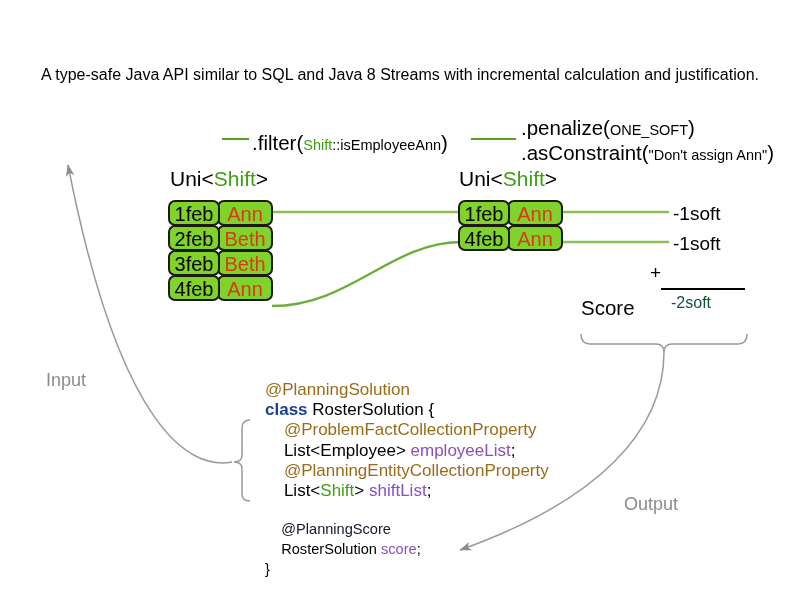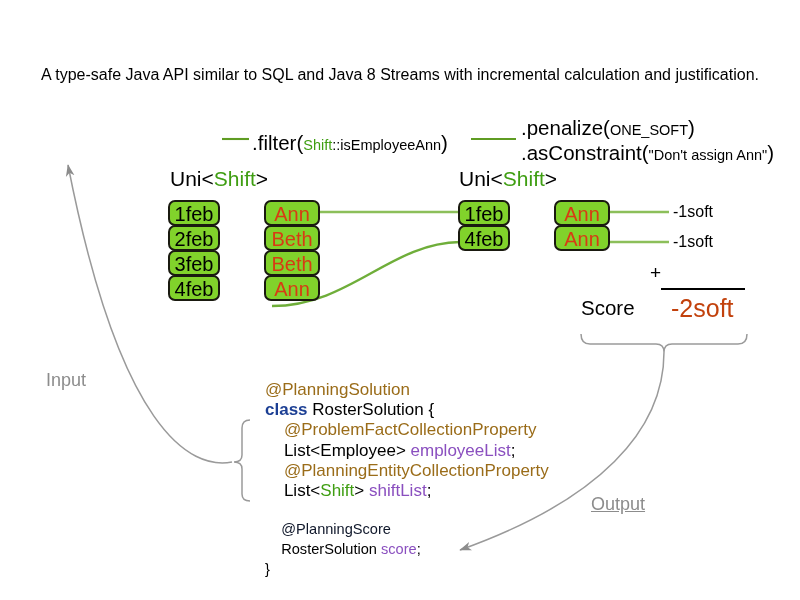--- a/index.html
+++ b/index.html
@@ -114,29 +114,28 @@
     color: #000000;
     margin-right: -3px;
     position: relative;
     z-index: 2;
   }
   .cell-name {
     width: 56px;
     color: #d83b14;
     position: relative;
     z-index: 1;
-    margin-left: 47px;
   }
   .facts-left  { left: 168px; top: 200px; }
   .facts-right { left: 458px; top: 200px; }
 
   
   .softlbl {
     position: absolute;
-    font-size: 16px;
+    font-size: 19px;
     color: #000;
     white-space: nowrap;
   }
   .soft-1 { left: 673px; top: 203px; }
   .soft-2 { left: 673px; top: 233px; }
 
   
   .plus-sign {
     position: absolute;
     left: 650px;
@@ -149,22 +148,22 @@
     left: 661px;
     top: 288px;
     width: 84px;
     height: 1.6px;
     background: #000;
   }
   .total {
     position: absolute;
     left: 671px;
     top: 294px;
-    font-size: 25px;
-    color: #c2410c;
+    font-size: 16px;
+    color: #14532d;
     white-space: nowrap;
   }
   .scorelbl {
     position: absolute;
     left: 581px;
     top: 296px;
     font-size: 20.5px;
     color: #000;
     white-space: nowrap;
   }
@@ -196,21 +195,21 @@
   .code-b .fld { color: #8a4fbf; }
 
   
   .flowlbl {
     position: absolute;
     font-size: 18px;
     color: #8c8c8c;
     white-space: nowrap;
   }
   .lbl-input  { left: 46px;  top: 370px; }
-  .lbl-output { left: 591px; top: 494px; text-decoration: underline; }
+  .lbl-output { left: 624px; top: 494px; }
 </style>
 </head>
 <body>
 
 <div id="canvas">
 
   <svg id="wires" viewBox="0 0 800 600" width="800" height="600">
     <defs>
       <marker id="arrowGray" markerWidth="9" markerHeight="9" refX="7.5" refY="3.2" orient="auto" markerUnits="strokeWidth">
         <path d="M0,0.3 L8,3.2 L0,6.1 L2.2,3.2 Z" fill="#8c8c8c"></path>

